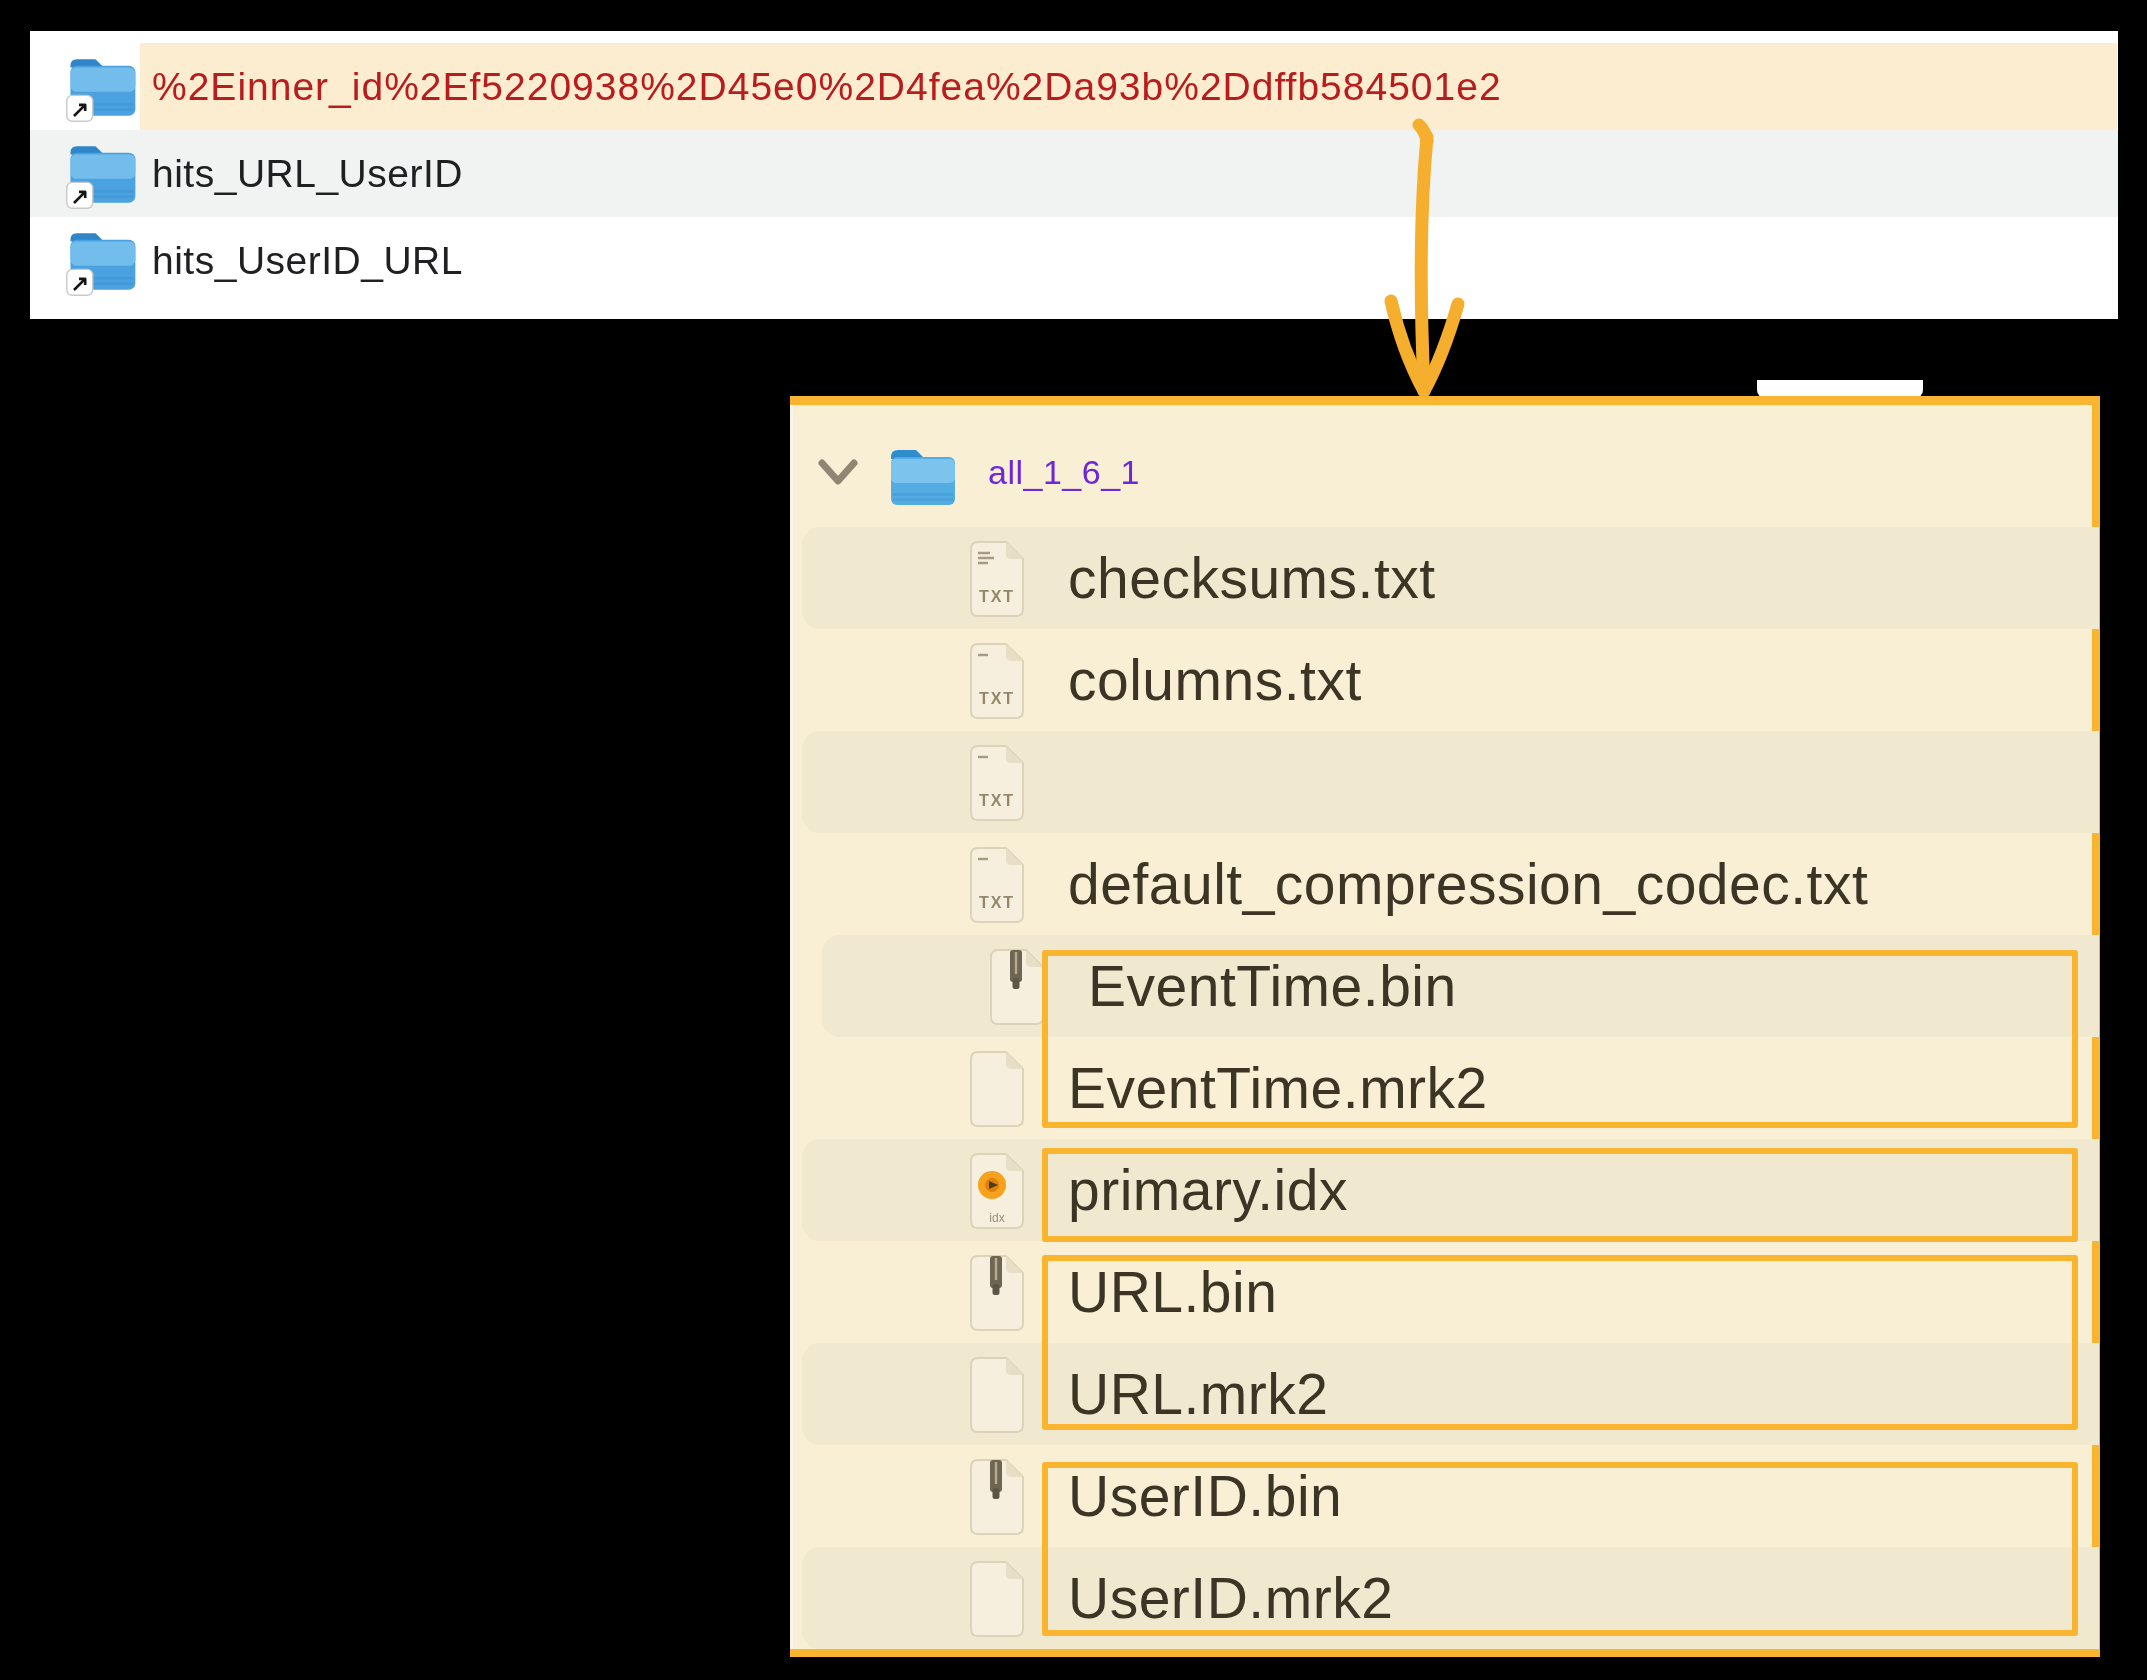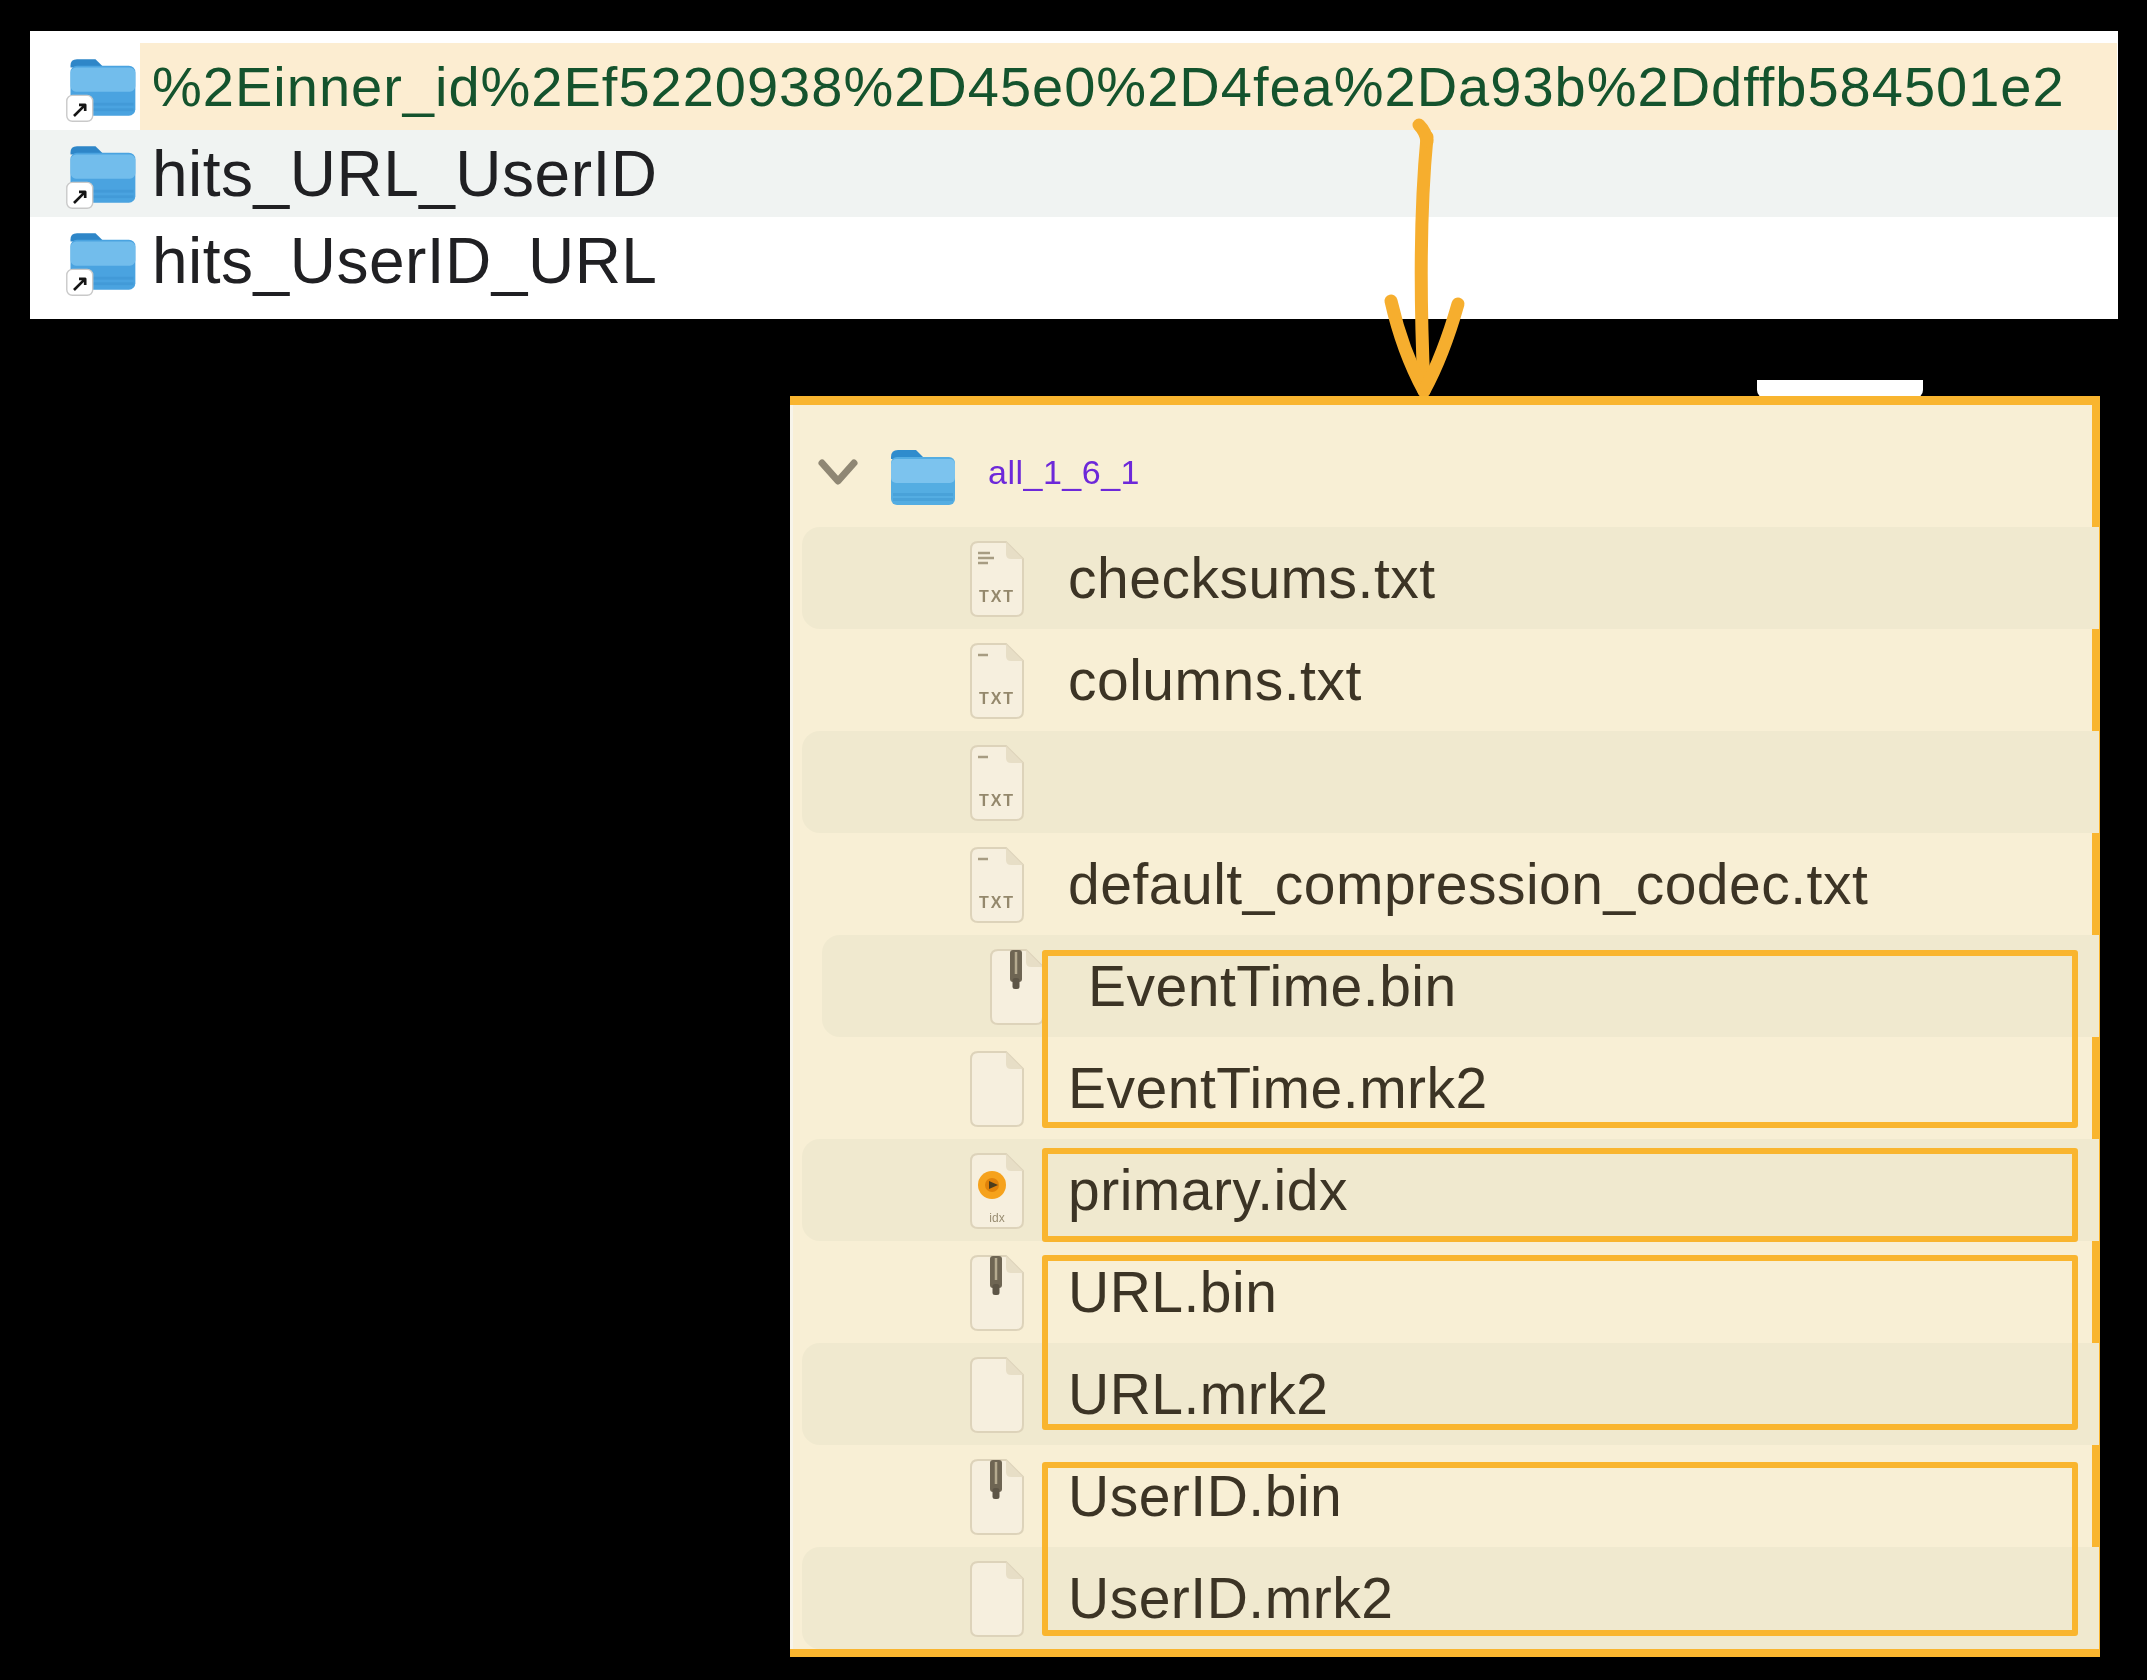--- a/index.html
+++ b/index.html
@@ -8,22 +8,22 @@
 
   
   .finder-list{position:absolute;left:30px;top:31px;width:2088px;height:288px;background:#ffffff;}
   .f-row{position:absolute;left:0;width:100%;height:87px;}
   .f-row.row-0{top:12px;}
   .f-row.row-1{top:99px;background:#f0f3f2;}
   .f-row.row-2{top:186px;}
   .sel-highlight{position:absolute;left:110px;right:1px;top:0;height:100%;background:#fcedd1;}
   .f-icon{position:absolute;left:32px;top:6px;width:80px;height:76px;}
   .f-label{position:absolute;left:122px;top:0;height:100%;display:flex;align-items:center;
-           font-size:64px;color:#202023;white-space:nowrap;letter-spacing:.5px;}
-  .row-0 .f-label{color:#14532d;font-size:56px;letter-spacing:1px;}
+           font-size:39px;color:#202023;white-space:nowrap;letter-spacing:.5px;}
+  .row-0 .f-label{color:#b91c1c;font-size:39px;letter-spacing:1px;}
 
   
   .arrow-svg{position:absolute;left:0;top:0;width:2147px;height:1680px;pointer-events:none;}
 
   
   .win-fragment{position:absolute;left:1757px;top:380px;width:166px;height:18px;background:#ffffff;
                 border-radius:0 0 8px 8px;}
 
   
   .tree-panel{position:absolute;left:790px;top:396px;width:1302px;height:1244px;background:#f8efd5;

